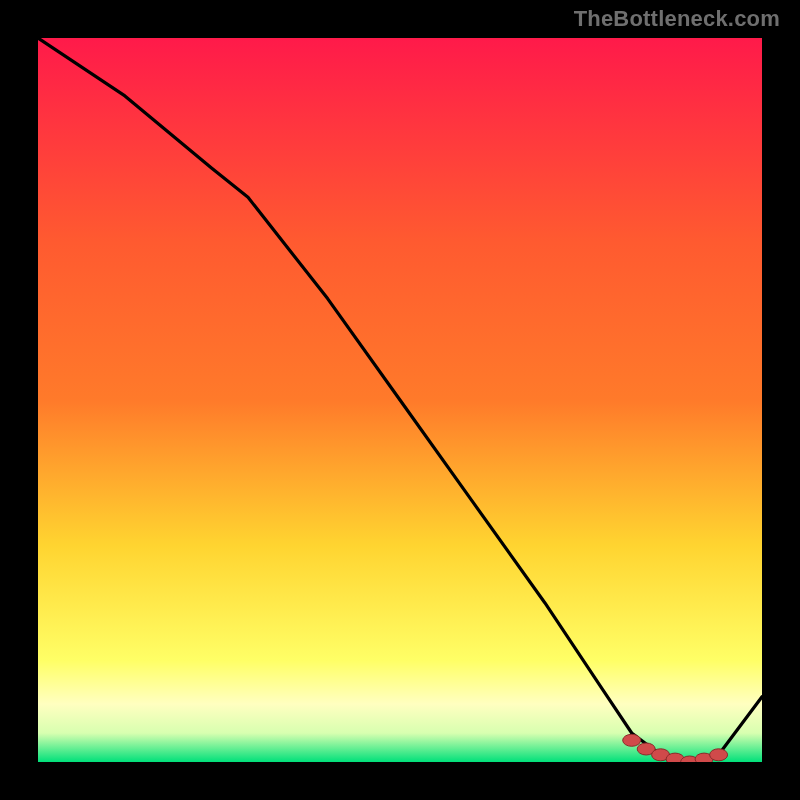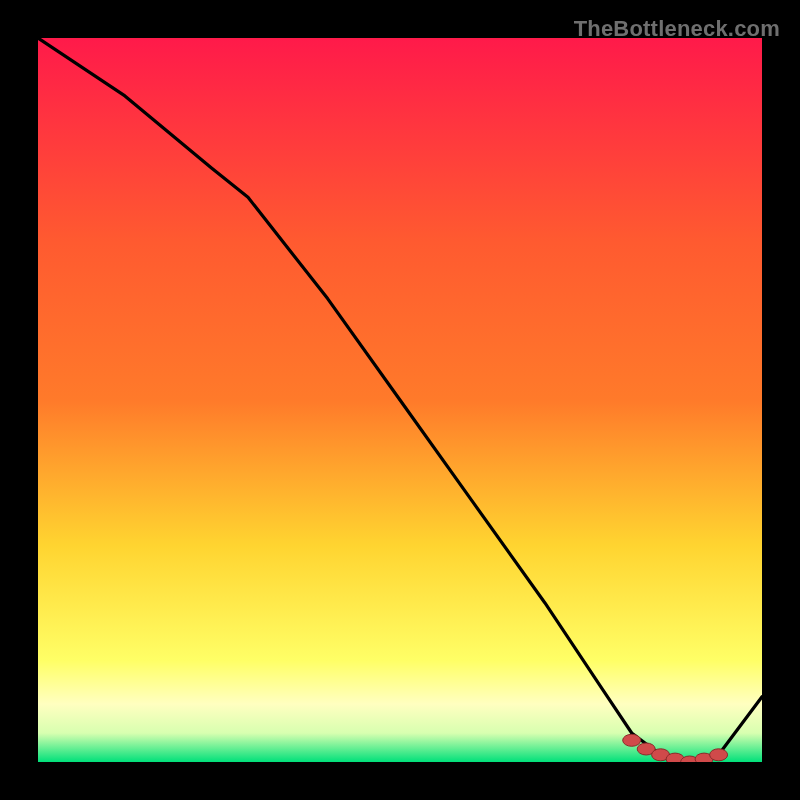--- a/index.html
+++ b/index.html
@@ -18,21 +18,20 @@
     background: #000000;
   }
   .attribution {
     position: absolute;
     top: 6px;
     right: 20px;
     color: #6f6f6f;
     font-size: 22px;
     font-weight: 600;
     letter-spacing: 0.2px;
-    margin-top: 10px;
   }
   .plot {
     position: absolute;
     left: 38px;
     top: 38px;
     width: 724px;
     height: 724px;
     background: #000;
   }
   svg {

